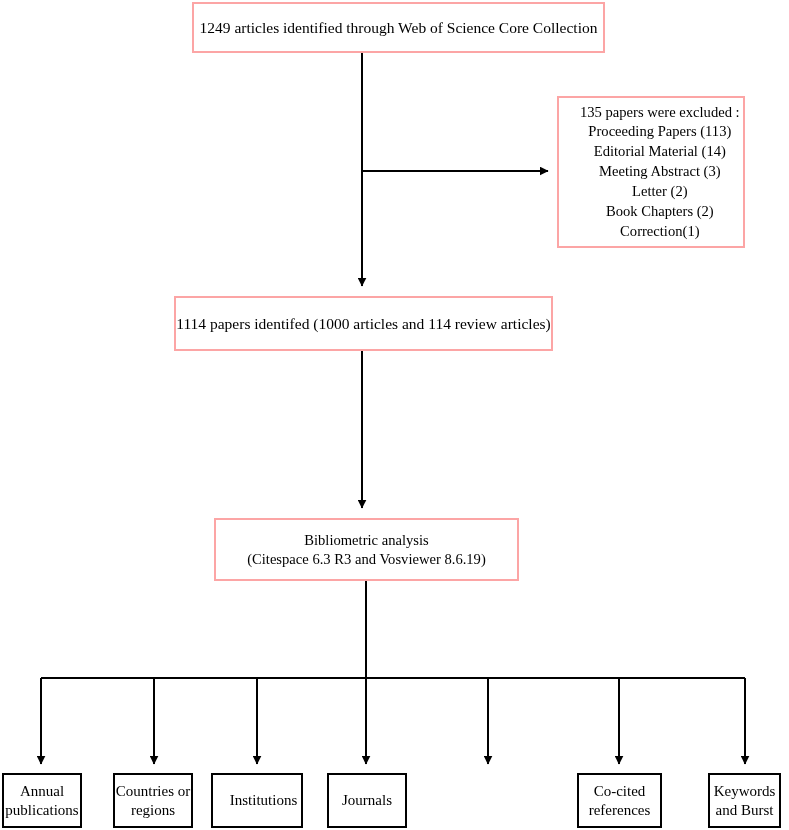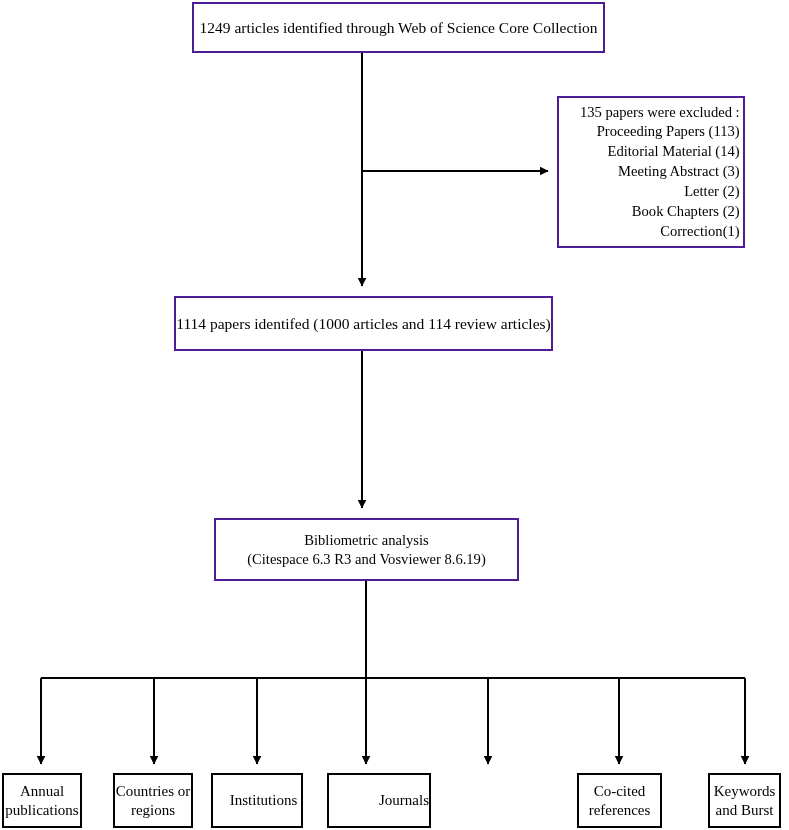--- a/index.html
+++ b/index.html
@@ -20,21 +20,21 @@
     position: absolute;
     left: 0;
     top: 0;
     width: 789px;
     height: 830px;
     pointer-events: none;
   }
   .node {
     position: absolute;
     box-sizing: border-box;
-    border: 2px solid #4c1d95;
+    border: 2px solid #fca5a5;
     background: #ffffff;
     display: flex;
     align-items: center;
     justify-content: center;
     text-align: center;
     line-height: 1.26;
   }
   .node .node-text {
     display: block;
     white-space: pre-line;
@@ -45,21 +45,21 @@
     left: 192px; top: 2px; width: 413px; height: 51px;
     font-size: 15.5px;
   }
   #node-excluded {
     left: 557px; top: 96px; width: 188px; height: 152px;
     justify-content: flex-start;
     padding-left: 21px;
     font-size: 14.6px;
     line-height: 1.36;
   }
-  #node-excluded .node-text { text-align: right; }
+  #node-excluded .node-text { text-align: center; }
   #node-included {
     left: 174px; top: 296px; width: 379px; height: 55px;
     font-size: 15.5px;
   }
   #node-analysis {
     left: 214px; top: 518px; width: 305px; height: 63px;
     font-size: 14.6px;
     line-height: 1.3;
   }
 
@@ -76,21 +76,21 @@
     font-size: 15px;
     line-height: 1.22;
     top: 773px;
     height: 55px;
   }
   .leaf .node-text { display: block; white-space: pre-line; }
 
   #leaf-0 { left: 2px;   width: 80px; }
   #leaf-1 { left: 113px; width: 80px; }
   #leaf-2 { left: 211px; width: 92px; padding-left: 13px; }
-  #leaf-3 { left: 327px; width: 104px; justify-content: flex-end; }
+  #leaf-3 { left: 327px; width: 80px; }
   #leaf-4 { left: 447px; width: 83px; }
   #leaf-5 { left: 577px; width: 85px; }
   #leaf-6 { left: 708px; width: 73px; }
 </style>
 </head>
 <body>
 
 <div id="flowchart">
 
   <svg class="connector-layer" viewBox="0 0 789 830" width="789" height="830" aria-hidden="true">

